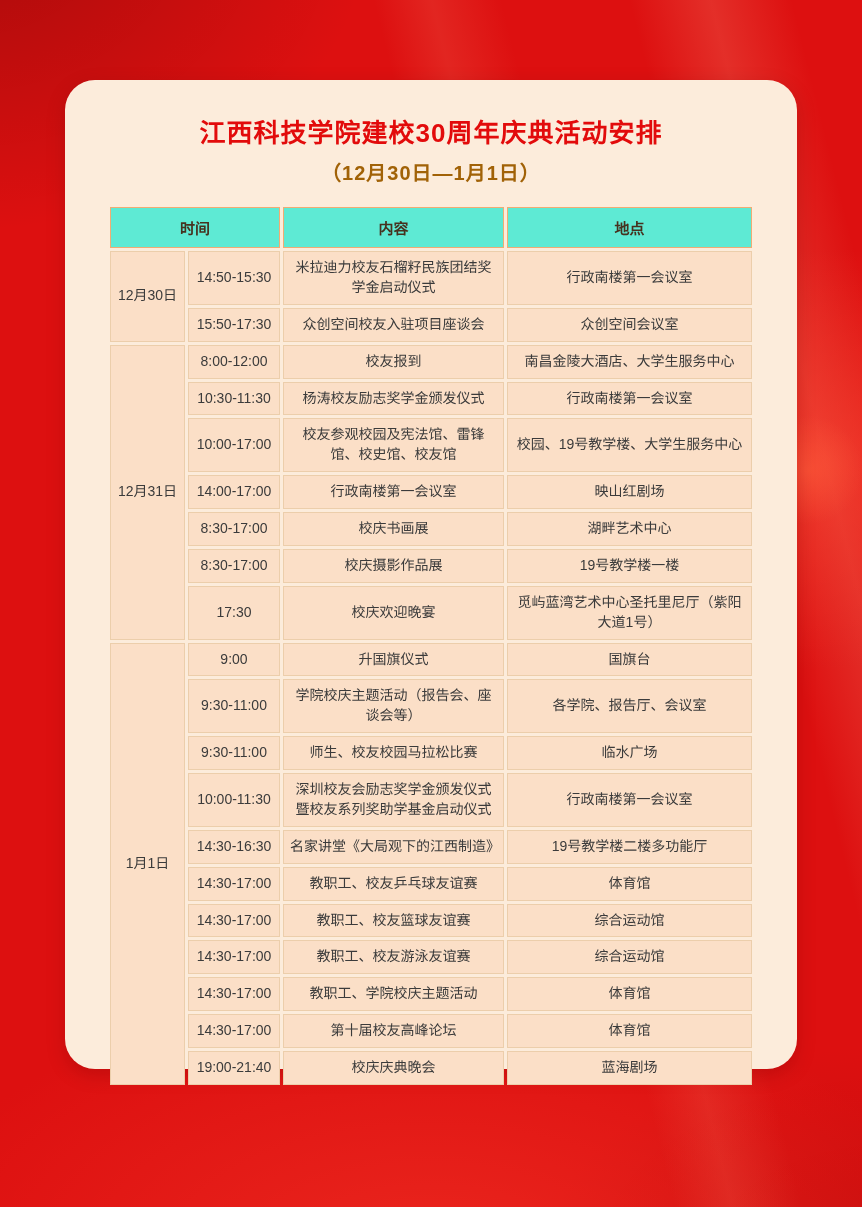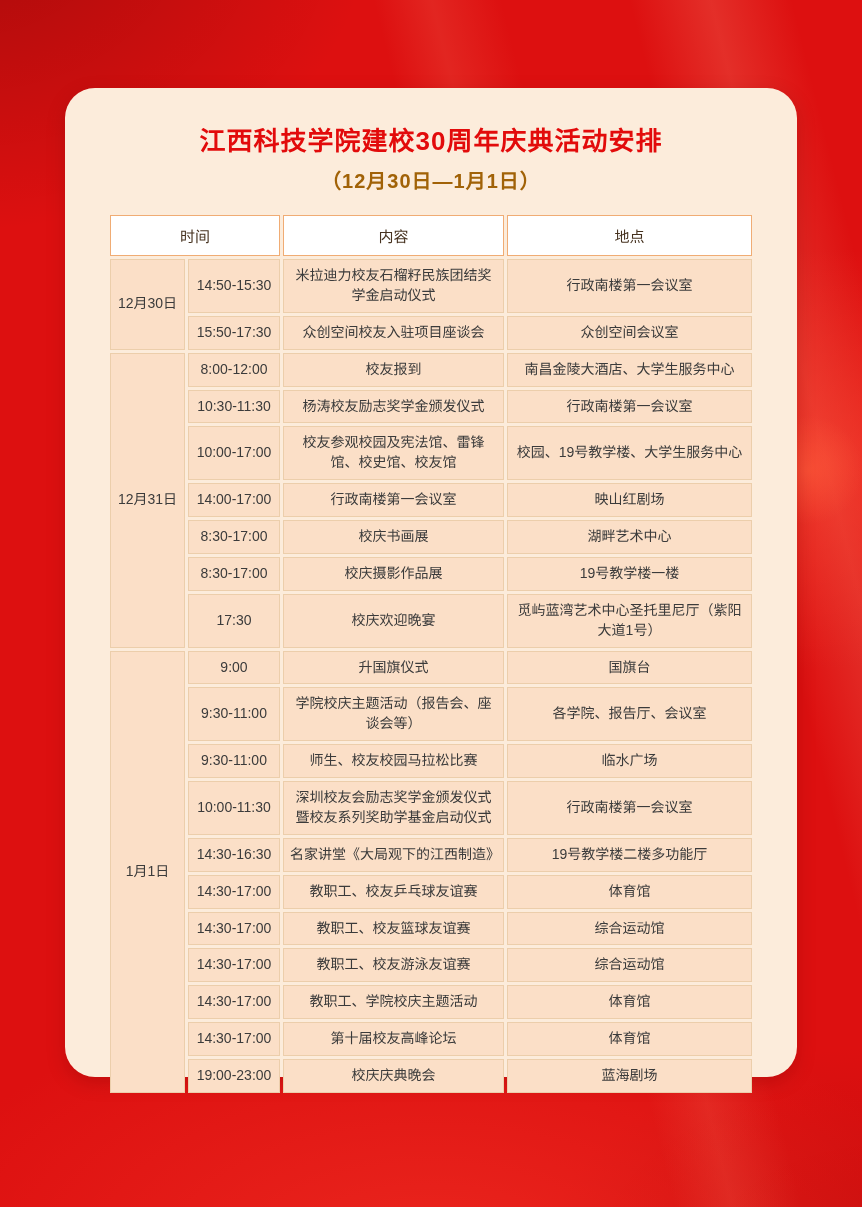--- a/index.html
+++ b/index.html
@@ -18,21 +18,21 @@
       radial-gradient(ellipse 430px 300px at 96% 38%, rgba(255,80,55,0.45), rgba(255,80,55,0) 70%),
       radial-gradient(ellipse 760px 380px at 50% 104%, rgba(255,70,50,0.40), rgba(255,70,50,0) 70%),
       linear-gradient(76deg, rgba(255,150,120,0) 58%, rgba(255,150,120,0.16) 63%, rgba(255,150,120,0) 69%),
       linear-gradient(76deg, rgba(255,170,140,0) 80%, rgba(255,170,140,0.20) 87%, rgba(255,170,140,0) 94%),
       radial-gradient(ellipse 560px 420px at -4% -6%, rgba(70,0,0,0.34), rgba(70,0,0,0) 72%),
       radial-gradient(ellipse 500px 300px at 104% 104%, rgba(110,0,0,0.20), rgba(110,0,0,0) 70%);
   }
   .card {
     position: absolute;
     left: 65px;
-    top: 88px;
+    top: 80px;
     width: 732px;
     height: 989px;
     background: #fcecdb;
     border-radius: 30px;
     box-shadow: 0 6px 18px rgba(110,0,0,0.25);
   }
   .title {
     padding-top: 32px;
     text-align: center;
     font-size: 26px;
@@ -49,25 +49,25 @@
     letter-spacing: 1px;
   }
   table.schedule {
     width: 633px;
     margin: 18px auto 0 auto;
     border-collapse: separate;
     border-spacing: 3px;
     table-layout: fixed;
   }
   table.schedule th {
-    background: #ffffff;
+    background: #5eead4;
     border: 1px solid #f0ac74;
     color: #46321f;
     font-size: 15px;
-    font-weight: normal;
+    font-weight: bold;
     padding: 9px 4px;
     text-align: center;
   }
   table.schedule td {
     background: #fbdfc7;
     border: 1px solid #ecceab;
     color: #3b3b3b;
     font-size: 14px;
     line-height: 1.42;
     padding: 6px 6px;
@@ -194,19 +194,19 @@
           <td>14:30-17:00</td>
           <td>教职工、学院校庆主题活动</td>
           <td>体育馆</td>
         </tr>
         <tr>
           <td>14:30-17:00</td>
           <td>第十届校友高峰论坛</td>
           <td>体育馆</td>
         </tr>
         <tr>
-          <td>19:00-23:00</td>
+          <td>19:00-21:40</td>
           <td>校庆庆典晚会</td>
           <td>蓝海剧场</td>
         </tr>
       </tbody>
   </table>
 </div>
 
 </body></html>

